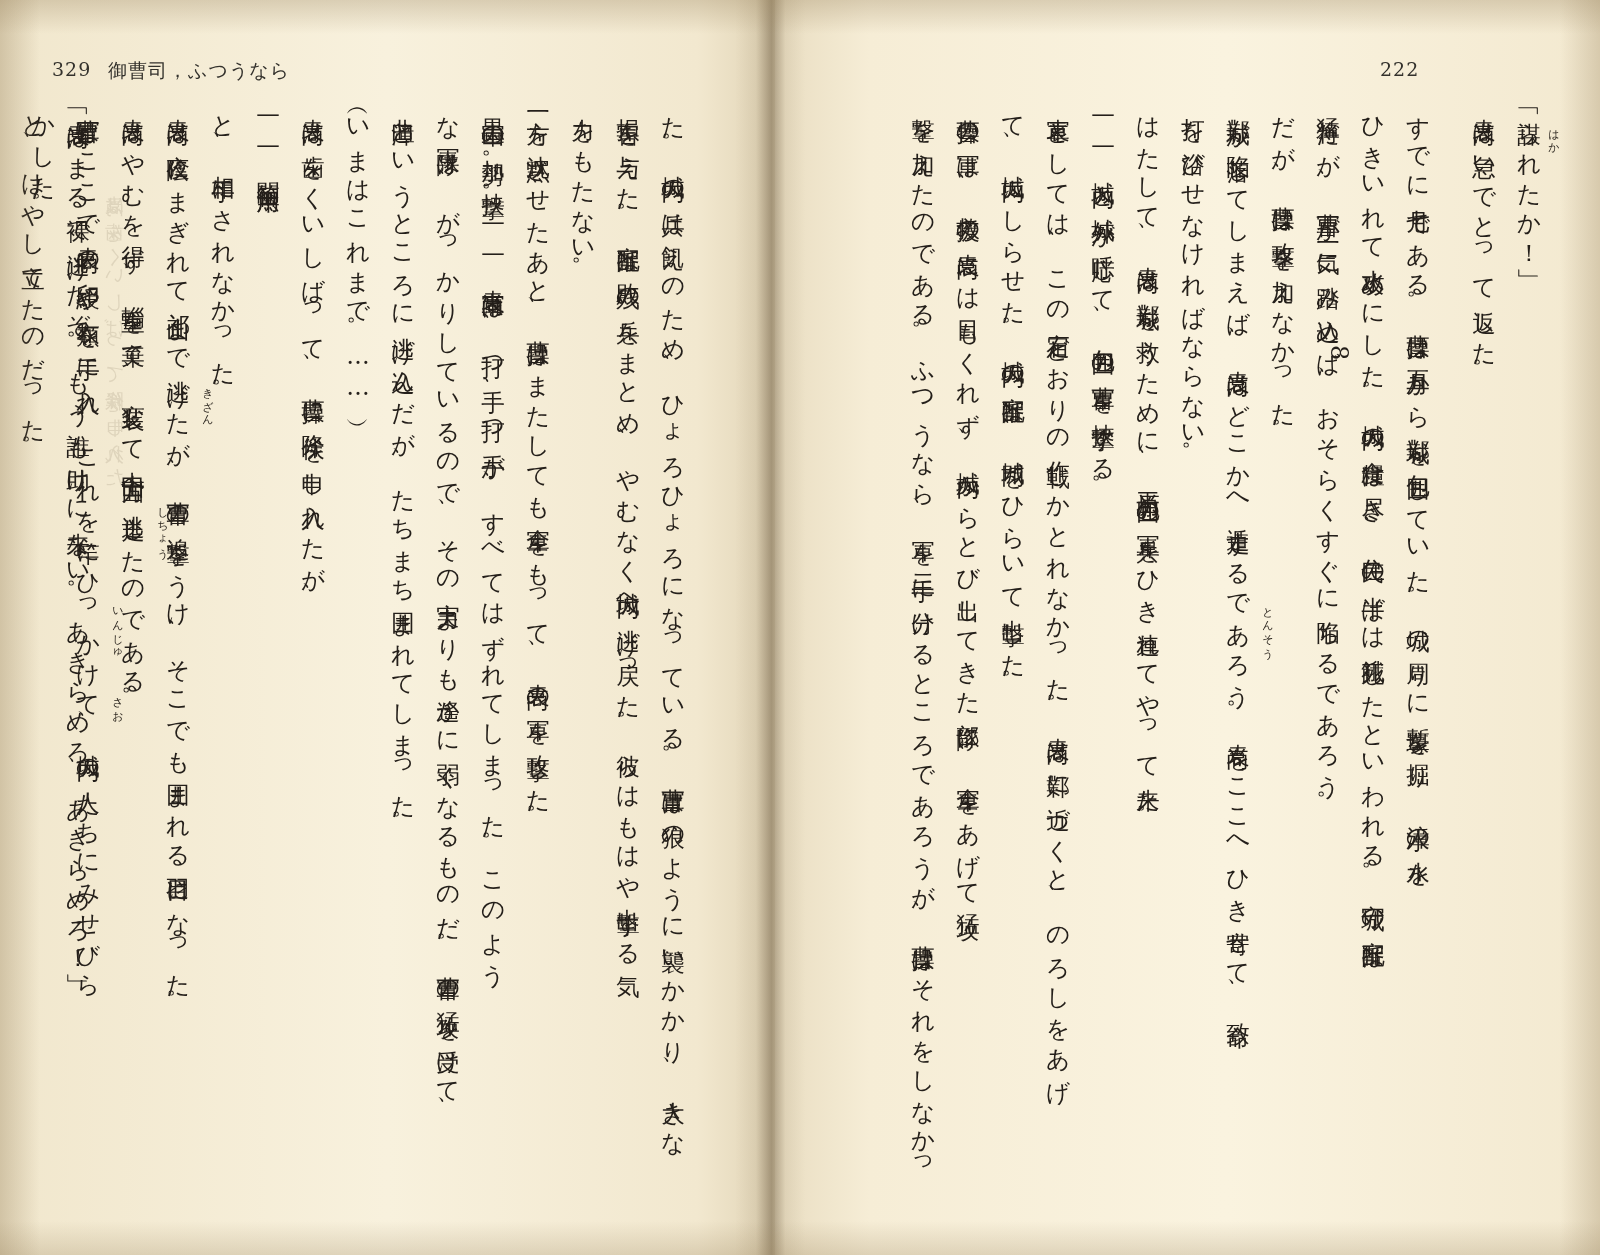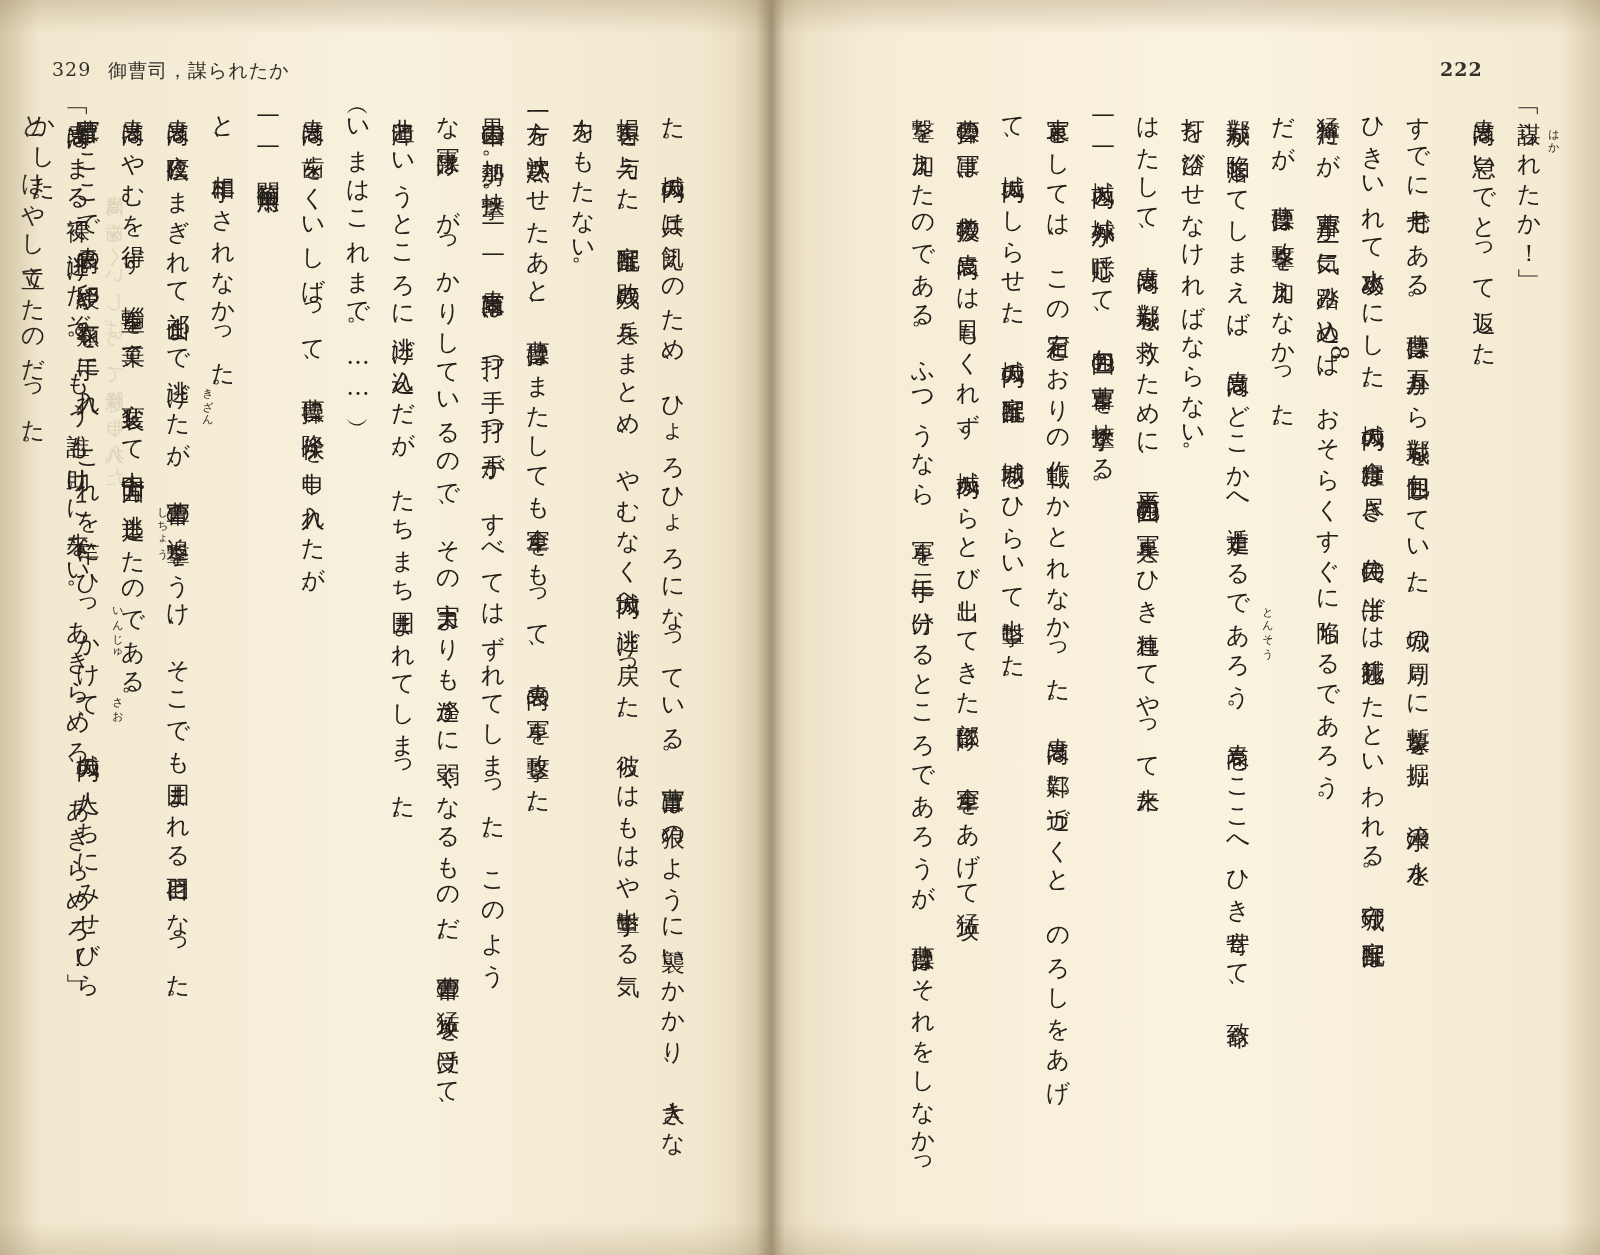--- a/index.html
+++ b/index.html
@@ -76,21 +76,21 @@
     pointer-events: none;
   }
 
   
   .folio {
     position: absolute;
     font-size: 19px;
     color: #33312c;
     letter-spacing: 1px;
   }
-  .folio-222 { left: 1440px; top: 58px; font-weight: bold; }
+  .folio-222 { left: 1380px; top: 58px; }
   .folio-223 { left: 52px; top: 58px; }
   .running-head {
     position: absolute;
     left: 108px;
     top: 58px;
     font-size: 19px;
     color: #33312c;
     letter-spacing: 1px;
   }
 
@@ -168,21 +168,21 @@
   <div class="ruby-mark" style="right:326px; top:600px;">とんそう</div>
   <div class="vtext block-222" style="right:385px;">打を浴びせなければならない。</div>
   <div class="vtext block-222" style="right:430px;">はたして、袁尚は鄴城を救うために、平原包囲の軍兵をひき連れてやって来た。</div>
   <div class="vtext block-222" style="right:475px;">——城内と城外が呼応して、包囲の曹軍を挾撃する。</div>
   <div class="vtext block-222" style="right:520px;">袁軍としては、この定石どおりの作戦しかとれなかった。袁尚は鄴に近づくと、のろしをあげ</div>
   <div class="vtext block-222" style="right:565px;">て、城内にしらせた。城内の審配は、城門をひらいて出撃した。</div>
   <div class="vtext block-222" style="right:610px;">曹操の軍は、救援の袁尚には目もくれず、城内からとび出してきた部隊に、全軍をあげて猛攻</div>
   <div class="vtext block-222" style="right:655px;">撃を加えたのである。ふつうなら、軍を二手に分けるところであろうが、曹操はそれをしなかっ</div>
 
   <div class="folio folio-223">329</div>
-  <div class="running-head">御曹司，謀られたか</div>
+  <div class="running-head">御曹司，ふつうなら</div>
 
   <div class="vtext block-223" style="right:905px;">た。城内の兵は飢えのため、ひょろひょろになっている。曹軍は狼のように襲いかかり、大きな</div>
   <div class="vtext block-223" style="right:950px;">損害を与えた。審配は敗残の兵をまとめ、やむなく城内へ逃げ戻った。彼らはもはや出撃する気</div>
   <div class="vtext block-223" style="right:995px;">力をもたない。</div>
   <div class="vtext block-223" style="right:1040px;">一方を沈黙させたあと、曹操はまたしても全軍をもって、袁尚の軍を攻撃した。</div>
   <div class="vtext block-223" style="right:1085px;">黒山軍の加勢。挟撃。——袁尚軍は、打つ手、打つ手が、すべてはずれてしまった。このよう</div>
   <div class="vtext block-223" style="right:1130px;">な軍隊は、がっかりしているので、その実力よりも遙かに弱くなるものだ。曹軍の猛攻を受けて、</div>
   <div class="vtext block-223" style="right:1175px;">曲漳というところに逃げ込んだが、たちまち囲まれてしまった。</div>
   <div class="vtext block-223" style="right:1220px;">（いまはこれまで。……）</div>
   <div class="vtext block-223" style="right:1265px;">袁尚は歯をくいしばって、曹操に降伏を申し入れたが、</div>

